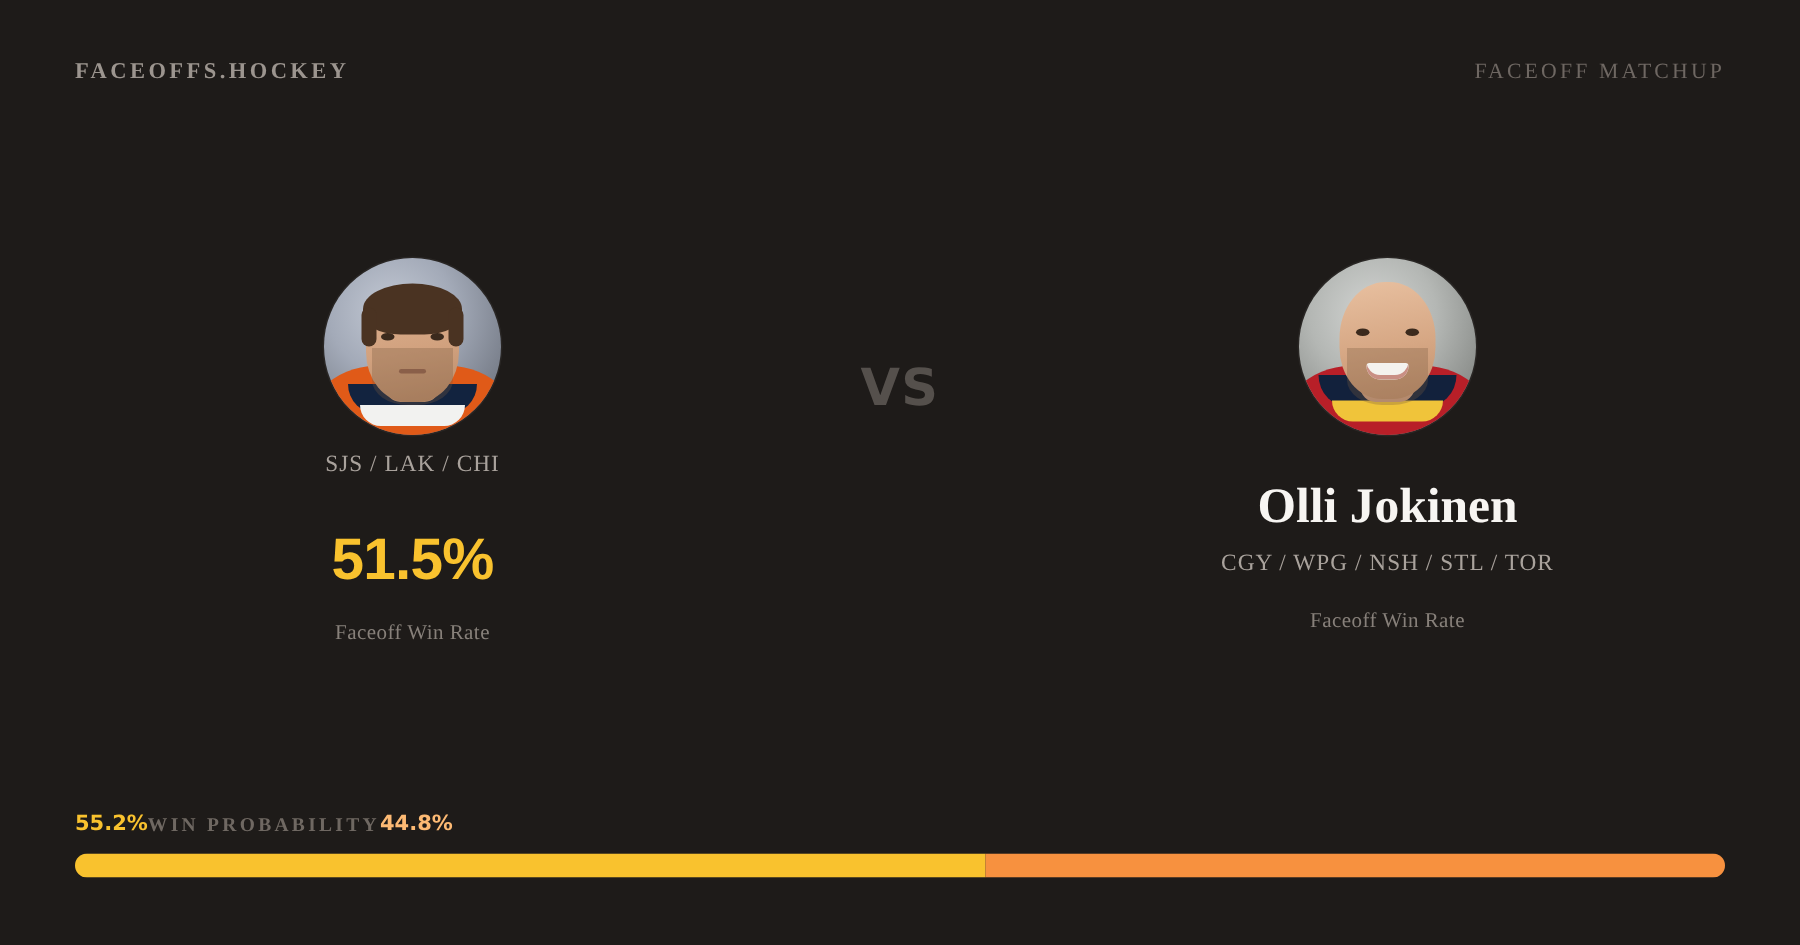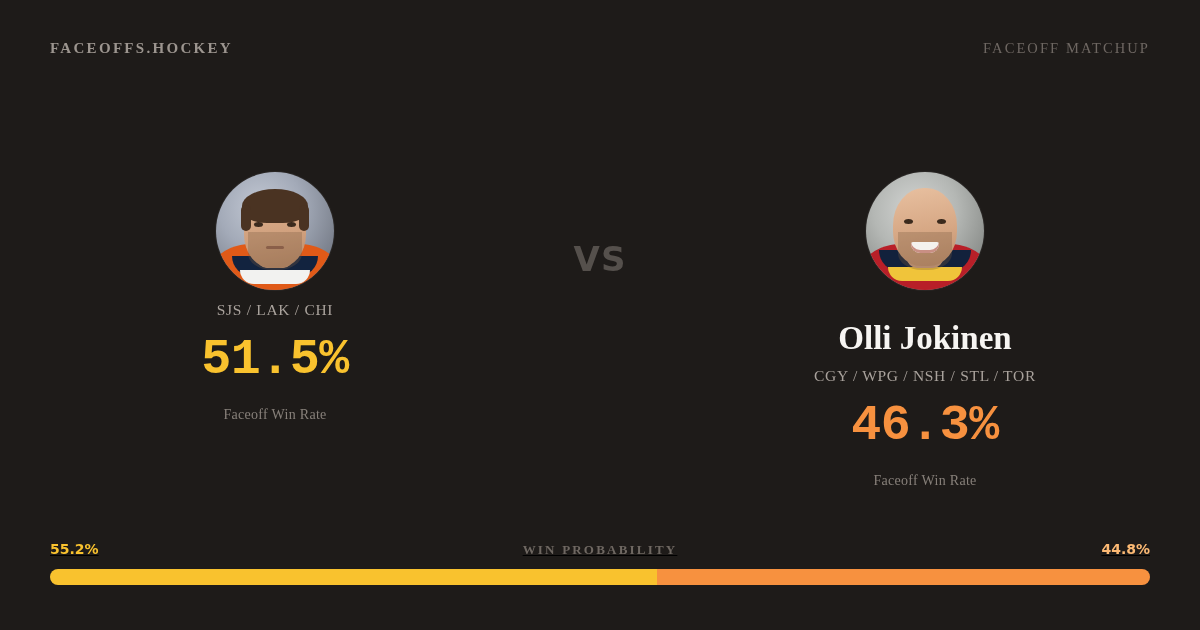--- a/index.html
+++ b/index.html
@@ -230,24 +230,24 @@
   .player-teams {
     font-family: "Liberation Serif", serif;
     font-size: 15.5px;
     color: #a9a29c;
     margin-top: 11px;
     letter-spacing: 0.7px;
     white-space: nowrap;
   }
 
   .pct {
-    font-family: Liberation Mono, monospace;
-    font-size: 50px;
-    font-weight: 700;
-    margin-top: 16px;
+    font-family: Liberation Sans, sans-serif;
+    font-size: 39px;
+    font-weight: 700;
+    margin-top: 35px;
     line-height: 1;
     letter-spacing: -0.5px;
   }
 
   .pct-label {
     font-family: "Liberation Serif", serif;
     font-size: 14px;
     color: #87807a;
     margin-top: 22px;
     letter-spacing: 0.3px;
@@ -305,24 +305,22 @@
   .winprob {
     position: absolute;
     left: 50px;
     right: 50px;
     bottom: 45px;
   }
 
   .winprob-row {
     display: flex;
     align-items: center;
-    justify-content: space-between;
     margin-bottom: 12px;
     height: 16px;
-    text-decoration: underline;
   }
 
   .wp-side {
     font-family: "DejaVu Sans", sans-serif;
     font-size: 14px;
     font-weight: 700;
     line-height: 1;
   }
 
   .wp-title {
@@ -397,21 +395,20 @@
           <div class="beard"></div>
           <div class="eyes eyes-right">
             <div class="eye"></div>
             <div class="eye"></div>
           </div>
           <div class="mouth mouth-right"></div>
         </div>
       </div>
       <div class="player-name">Olli Jokinen</div>
       <div class="player-teams">CGY / WPG / NSH / STL / TOR</div>
-      <div class="pct" style="color: rgb(247, 145, 63);">46.3%</div>
       <div class="pct-label">Faceoff Win Rate</div>
     </div>
 
   </div>
 
   <div class="winprob">
     <div class="winprob-row">
       <div class="wp-side" style="color: rgb(249, 194, 46);">55.2%</div>
       <div class="wp-title">WIN PROBABILITY</div>
       <div class="wp-side" style="color: #fdba74;">44.8%</div>

